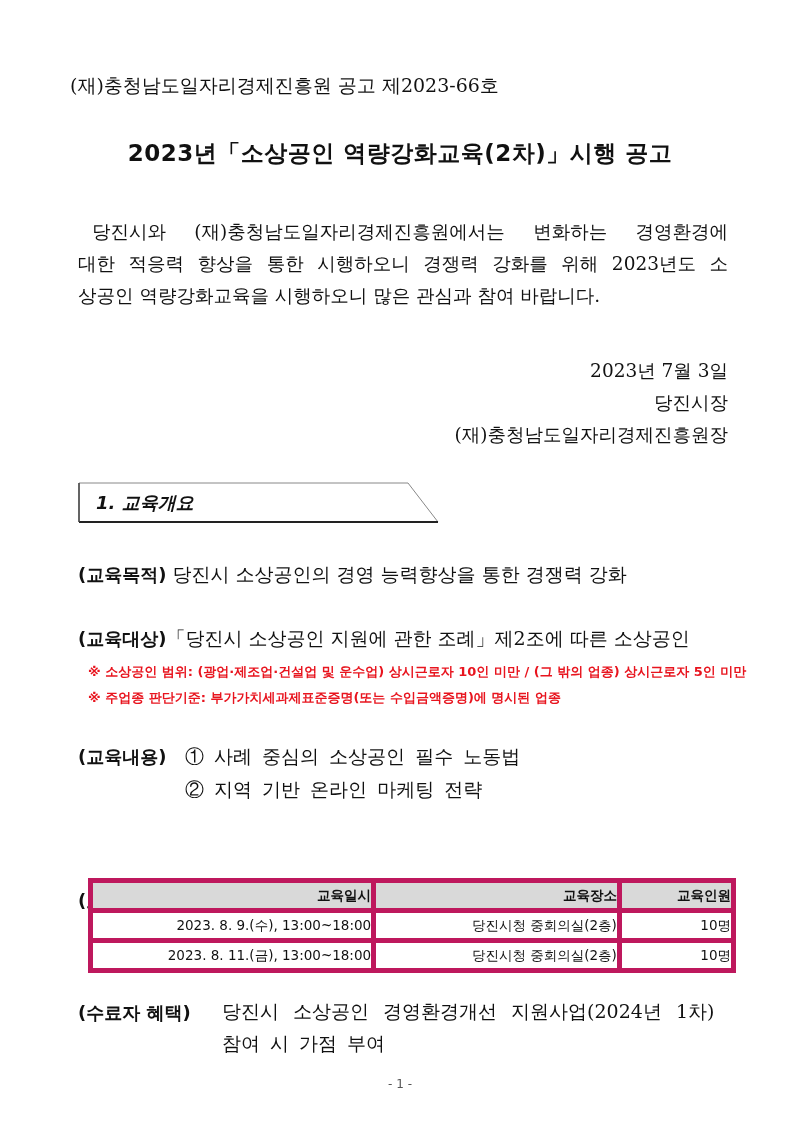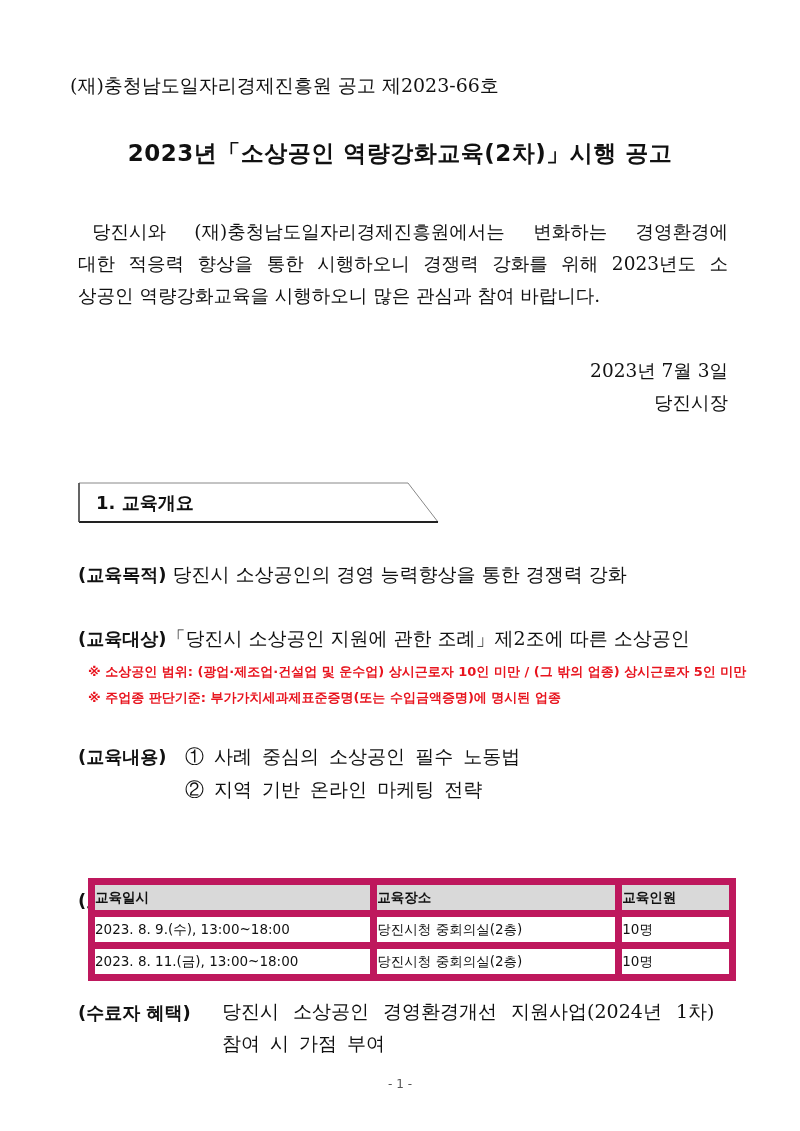--- a/index.html
+++ b/index.html
@@ -12,41 +12,41 @@
     #page-title { left: 0; width: 800px; top: 138px; text-align: center; font-size: 23px; font-weight: bold; letter-spacing: 0.5px; }
 
     #intro { left: 78px; top: 216px; width: 650px; font-size: 18.5px; line-height: 32px; }
     #intro .line { display: block; text-align: justify; text-align-last: justify; white-space: nowrap; }
     #intro .line.last { text-align-last: left; }
     #intro .line.first { text-indent: 14px; }
 
     #signature { right: 72px; top: 355px; text-align: right; font-size: 18.5px; line-height: 32px; }
     #signature div { display: block; }
 
-    #section-heading { left: 78px; top: 482px; width: 360px; height: 23px; }
+    #section-heading { left: 78px; top: 482px; width: 360px; height: 23px; font-style: italic; }
     #section-heading svg { position: absolute; left: 0; top: 0; }
     #section-heading span { position: absolute; left: 18px; top: 9px; font-size: 18px; font-weight: bold; }
 
     .field-row { font-size: 19px; }
     .field-label { font-family: "DejaVu Sans", "Liberation Sans", sans-serif; font-weight: bold; font-size: 18px; }
     #purpose { left: 78px; top: 562px; }
     #target { left: 78px; top: 626px; }
 
     .note { left: 88px; font-size: 13px; color: #e8141e; font-weight: bold; font-family: "DejaVu Sans", "Liberation Sans", sans-serif; }
     #note-1 { top: 663px; }
     #note-2 { top: 689px; }
 
     #content-label { left: 78px; top: 745px; }
     #content-item-1 { left: 185px; top: 744px; font-size: 19px; word-spacing: 4px; }
     #content-item-2 { left: 185px; top: 777px; font-size: 19px; word-spacing: 4px; }
 
     #schedule-heading { left: 78px; top: 843px; font-size: 18px; font-weight: bold; margin-top: 46px; }
 
     #schedule-table { position: absolute; left: 88px; top: 878px; width: 648px; border-collapse: collapse; font-size: 13.5px; }
-    #schedule-table th, #schedule-table td { border: 7px solid #be185d; height: 25px; text-align: left; padding: 0; font-family: "DejaVu Sans", "Liberation Sans", sans-serif; }
+    #schedule-table th, #schedule-table td { border: 5px solid #be185d; height: 25px; text-align: right; padding: 0; font-family: "DejaVu Sans", "Liberation Sans", sans-serif; }
     #schedule-table { border: 2px solid #222; }
     #schedule-table th { background: #d9d9d9; font-weight: bold; border-bottom: 2px solid #777; }
     #schedule-table col.c1 { width: 285px; }
     #schedule-table col.c2 { width: 248px; }
     #schedule-table col.c3 { width: 115px; }
 
     #benefit-label { left: 78px; top: 1001px; }
     #benefit-line-1 { left: 222px; top: 999px; font-size: 19px; word-spacing: 8px; }
     #benefit-line-2 { left: 222px; top: 1031px; font-size: 19px; word-spacing: 4px; }
 
@@ -61,20 +61,21 @@
 
 <div id="intro" class="abs serif">
   <span class="line first">당진시와 (재)충청남도일자리경제진흥원에서는 변화하는 경영환경에</span>
   <span class="line">대한 적응력 향상을 통한 시행하오니 경쟁력 강화를 위해 2023년도 소</span>
   <span class="line last">상공인 역량강화교육을 시행하오니 많은 관심과 참여 바랍니다.</span>
 </div>
 
 <div id="signature" class="abs serif">
   <div>2023년 7월 3일</div>
   <div>당진시장</div>
+  <div>(재)충청남도일자리경제진흥원장</div>
 </div>
 
 <div id="section-heading" class="abs sans">
   <svg width="362" height="42">
     <path d="M1 1 L330 1 L360 40 L1 40 Z" fill="#ffffff" stroke="#888" stroke-width="1"></path>
     <line x1="1" y1="40" x2="360" y2="40" stroke="#222" stroke-width="2"></line>
     <line x1="1" y1="1" x2="1" y2="40" stroke="#444" stroke-width="1.5"></line>
   </svg>
   <span>1. 교육개요</span>
 </div>

